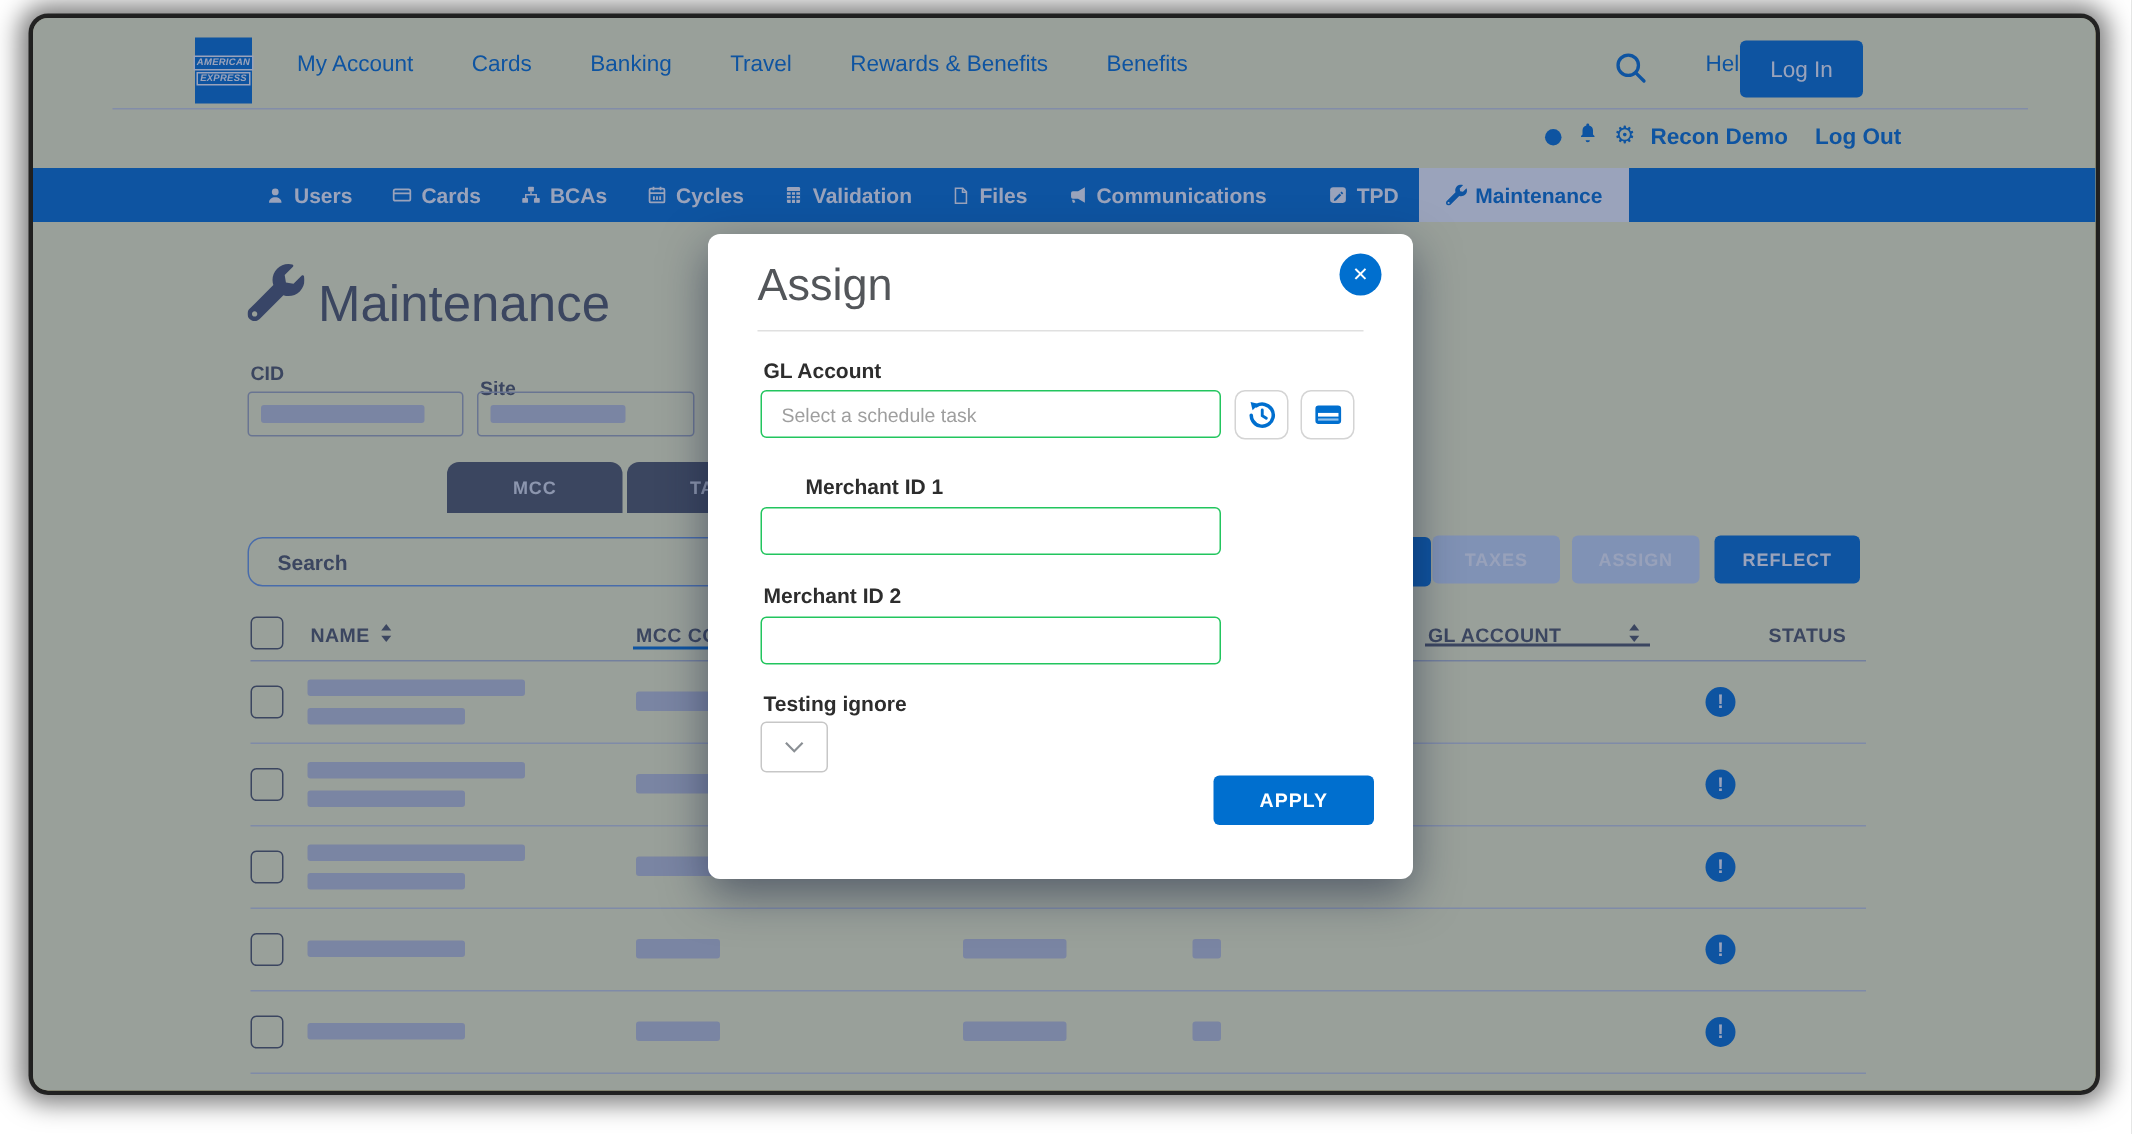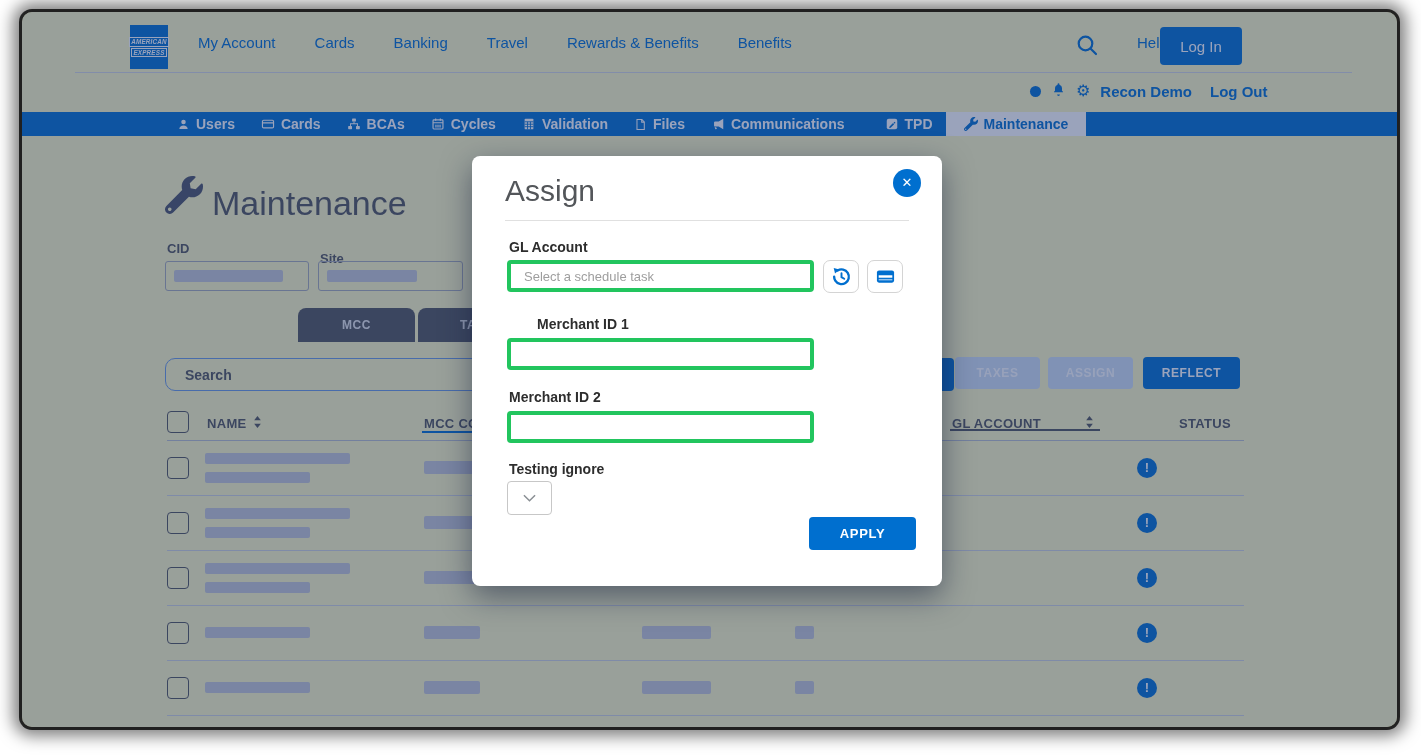--- a/index.html
+++ b/index.html
@@ -19,21 +19,21 @@
   .help{left:1115px;top:22px;color:#006fcf;font-size:15px;font-weight:500;}
   .login{left:1138px;top:15px;width:82px;height:38px;background:#006fcf;color:#fff;border:none;
     border-radius:4px;font-size:15px;font-weight:500;font-family:inherit;}
   .topdiv{left:53px;top:60px;width:1277px;height:1px;background:#d4d8de;}
   .utilrow{left:1008px;top:64px;height:30px;display:flex;align-items:center;gap:10px;color:#006fcf;}
   .utilrow .dot{width:11px;height:11px;border-radius:50%;background:#006fcf;}
   .utilrow .txt{font-size:15px;font-weight:700;color:#006fcf;}
   .utilrow .gear{font-size:16px;line-height:1;}
   .logout{margin-left:8px;}
   
-  .appnav{left:0;top:100px;width:100%;height:24px;background:#006fcf;display:flex;
+  .appnav{left:0;top:100px;width:100%;height:36px;background:#006fcf;display:flex;
     align-items:stretch;padding-left:142px;box-sizing:border-box;}
   .appnav .item{display:flex;align-items:center;gap:6px;padding:0 13px;color:#fff;
     font-size:14px;font-weight:600;white-space:nowrap;cursor:pointer;}
   .appnav .item svg{flex:0 0 auto;}
   .appnav .item.tpd{margin-left:14px;}
   .appnav .item.active{background:#fff;color:#006fcf;padding:0 18px;}
   
   .h-wrench{left:143px;top:164px;width:38px;height:38px;color:#4d5566;}
   .h-title{left:190px;top:172px;font-size:34px;color:#53565a;font-weight:400;}
   .flabel{font-size:13px;font-weight:700;color:#53565a;}
@@ -84,21 +84,21 @@
   
   .overlay{left:0;top:0;right:0;bottom:0;background:rgba(30,50,105,.45);z-index:5;}
   .modal{left:450px;top:144px;width:470px;height:430px;background:#fff;border-radius:8px;z-index:10;
     box-shadow:0 10px 30px rgba(15,25,55,.5);}
   .m-title{left:33px;top:18px;font-size:30px;color:#53565a;font-weight:400;}
   .m-close{left:421px;top:13px;width:28px;height:28px;border-radius:50%;background:#006fcf;border:none;
     color:#fff;font-size:13px;font-weight:700;line-height:28px;text-align:center;padding:0;font-family:inherit;}
   .m-div{left:33px;top:64px;width:404px;height:1px;background:#e0e0e0;}
   .m-label{font-size:14px;font-weight:700;color:#2d2d2d;}
   .gl-l{left:37px;top:83px;} .m1-l{left:37px;top:160px;padding-left:28px;} .m2-l{left:37px;top:233px;} .ti-l{left:37px;top:305px;}
-  .m-input{border:4px solid #22c55e;border-radius:4px;box-sizing:border-box;height:32px;width:307px;left:35px;
+  .m-input{border:1px solid #22c55e;border-radius:4px;box-sizing:border-box;height:32px;width:307px;left:35px;
     font-size:13px;color:#333;padding:0 13px;font-family:inherit;}
   .m-input::placeholder{color:#9e9e9e;}
   .gl-i{top:104px;} .m1-i{top:182px;} .m2-i{top:255px;}
   .icobtn{top:104px;width:36px;height:33px;border:1px solid #d4d4d4;border-radius:7px;background:#fff;
     display:flex;align-items:center;justify-content:center;padding:0;}
   .ico1{left:351px;} .ico2{left:395px;}
   .m-select{left:35px;top:325px;width:43px;height:32px;border:1px solid #c7c7c7;border-radius:4px;
     background:#fff;display:flex;align-items:center;justify-content:center;}
   .m-apply{left:337px;top:361px;width:107px;height:33px;background:#006fcf;color:#fff;border:none;
     border-radius:4px;font-size:13px;font-weight:700;letter-spacing:.7px;font-family:inherit;}

